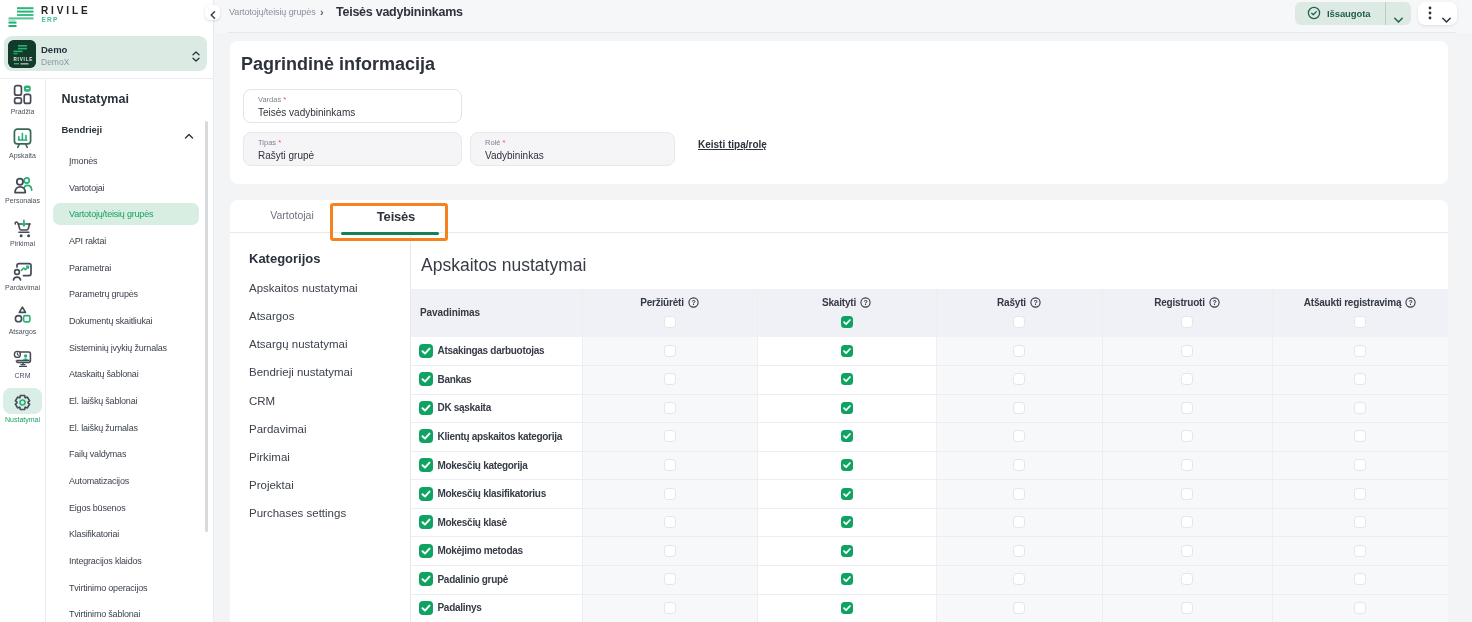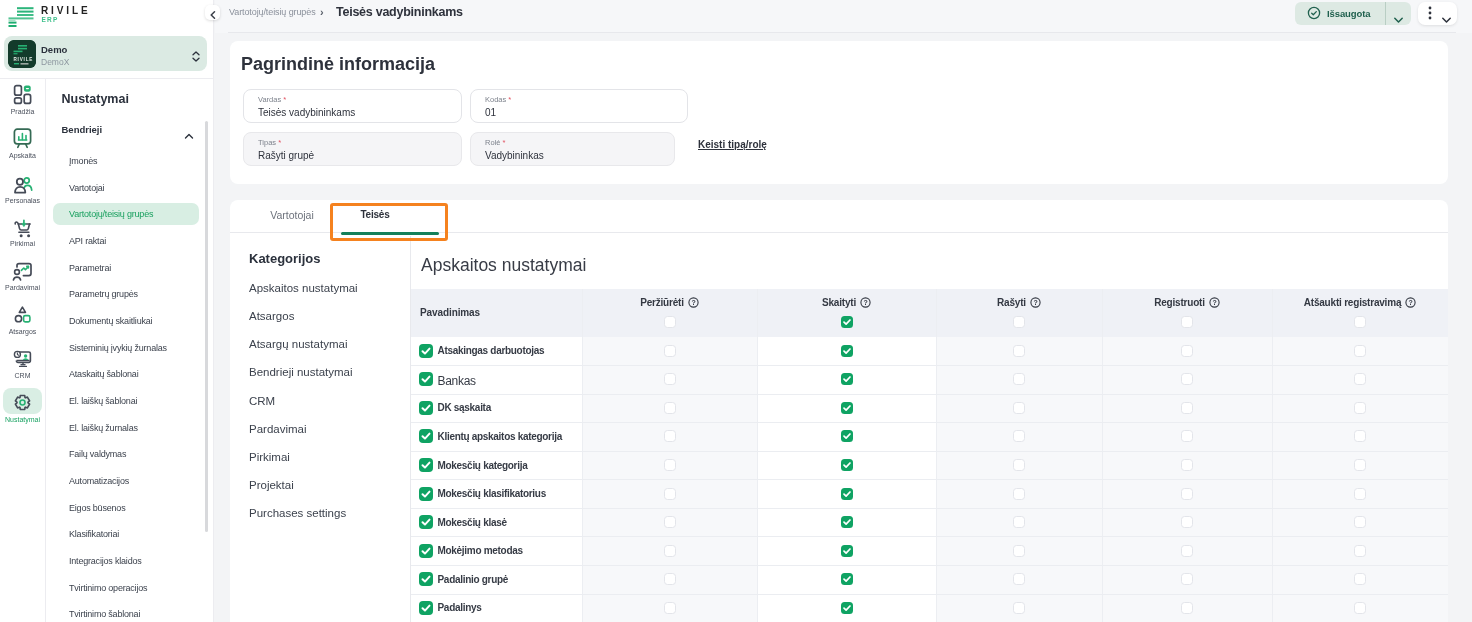--- a/index.html
+++ b/index.html
@@ -57,21 +57,21 @@
 .flab { position:absolute; left:14px; top:5px; font-size:7.5px; color:#7e838d; }
 .flab b { color:#e25563; font-weight:normal; }
 .fval { position:absolute; left:14px; top:16.5px; font-size:10px; color:#2e323c; }
 .fph  { position:absolute; left:14px; top:10.5px; font-size:10.5px; color:#9ba1ab; }
 #keisti { left:698px; top:139px; font-size:10px; font-weight:bold; color:#2e323c; text-decoration:underline; }
 
 
 #card2 { left:230px; top:200px; width:1218px; height:422px; background:#fff; border-radius:8px 8px 0 0; }
 #tabline { left:230px; top:232px; width:1218px; height:1px; background:#e8e9ed; }
 #tab1 { left:230px; top:208.5px; width:124px; text-align:center; font-size:10.5px; color:#6d727c; }
-#tab2 { left:317px; top:208.5px; width:116px; text-align:center; font-size:10px; letter-spacing:-0.2px; font-weight:bold; color:#2e323c; }
+#tab2 { left:338px; top:208.5px; width:116px; text-align:center; font-size:13px; letter-spacing:-0.2px; font-weight:bold; color:#2e323c; }
 #tabul { left:341px; top:232px; width:98px; height:3px; background:#14805a; border-radius:2px; }
 #orangebox { left:330px; top:203px; width:118px; height:38px; border:3px solid #f5821f; border-radius:3px; z-index:50; }
 #vdiv { left:410px; top:236px; width:1px; height:386px; background:#e8e9ed; }
 #kattitle { left:249px; top:250.5px; font-size:13px; font-weight:bold; color:#2b313c; }
 .kat { left:249px; font-size:11.5px; color:#3c424d; }
 #ttitle { left:421px; top:254.5px; font-size:17.5px; color:#383c46; font-weight:normal; }
 
 
 #thead { left:411px; top:289px; width:1037px; height:47.5px; background:#eff1f6; }
 #pavlab { left:420px; top:307px; font-size:10px; letter-spacing:-0.1px; font-weight:bold; color:#343943; }
@@ -112,24 +112,20 @@
       </svg></div>
   <div class="abs" style="left:1441px;top:10px;"><svg width="11" height="7" viewBox="0 0 11 7">
         <path d="M1.8,1.2 L5.5,5 L9.2,1.2" fill="none" stroke="#2e323c" stroke-width="1.5" stroke-linecap="round" stroke-linejoin="round"></path>
       </svg></div>
 
   <div class="abs" id="card1"></div>
   <div class="abs" id="c1title">Pagrindinė informacija</div>
   <div class="fld" style="left:243px;top:89px;width:219px;">
     <div class="flab">Vardas <b>*</b></div>
       <div class="fval">Teisės vadybininkams</div>
-  </div>
-  <div class="fld" style="left:470px;top:89px;width:218px;">
-    <div class="flab">Kodas <b>*</b></div>
-      <div class="fval">01</div>
   </div>
   <div class="fld dis" style="left:243px;top:132px;width:219px;">
     <div class="flab">Tipas <b>*</b></div>
       <div class="fval">Rašyti grupė</div>
   </div>
   <div class="fld dis" style="left:470px;top:132px;width:205px;">
     <div class="flab">Rolė <b>*</b></div>
       <div class="fval">Vadybininkas</div>
   </div>
   <div class="abs" id="keisti">Keisti tipą/rolę</div>
@@ -208,21 +204,21 @@
         </svg>
       </div>
       <div class="cbx" style="left:1013px;top:344.8px;"></div>
       <div class="cbx" style="left:1181px;top:344.8px;"></div>
       <div class="cbx" style="left:1354px;top:344.8px;"></div>
       <div class="cbgl" style="left:419px;top:372.3px;">
         <svg width="14" height="14" viewBox="0 0 12 12">
           <path d="M3,6.2 L5.1,8.2 L9,4" fill="none" stroke="#fff" stroke-width="1.7" stroke-linecap="round" stroke-linejoin="round"></path>
         </svg>
       </div>
-      <div class="abs" style="left:437.5px;top:373.8px;font-size:12px;letter-spacing:-0.3px;font-weight:normal;color:#363b45;">Bankas</div>
+      <div class="abs" style="left:437.5px;top:373.8px;font-size:10px;letter-spacing:-0.3px;font-weight:bold;color:#363b45;">Bankas</div>
       <div class="rowline" style="top:365.1px;"></div>
       <div class="cbx" style="left:663.5px;top:373.3px;"></div>
       <div class="cbg" style="left:840.5px;top:373.3px;">
         <svg width="12" height="12" viewBox="0 0 12 12">
           <path d="M3,6.2 L5.1,8.2 L9,4" fill="none" stroke="#fff" stroke-width="1.7" stroke-linecap="round" stroke-linejoin="round"></path>
         </svg>
       </div>
       <div class="cbx" style="left:1013px;top:373.3px;"></div>
       <div class="cbx" style="left:1181px;top:373.3px;"></div>
       <div class="cbx" style="left:1354px;top:373.3px;"></div>

